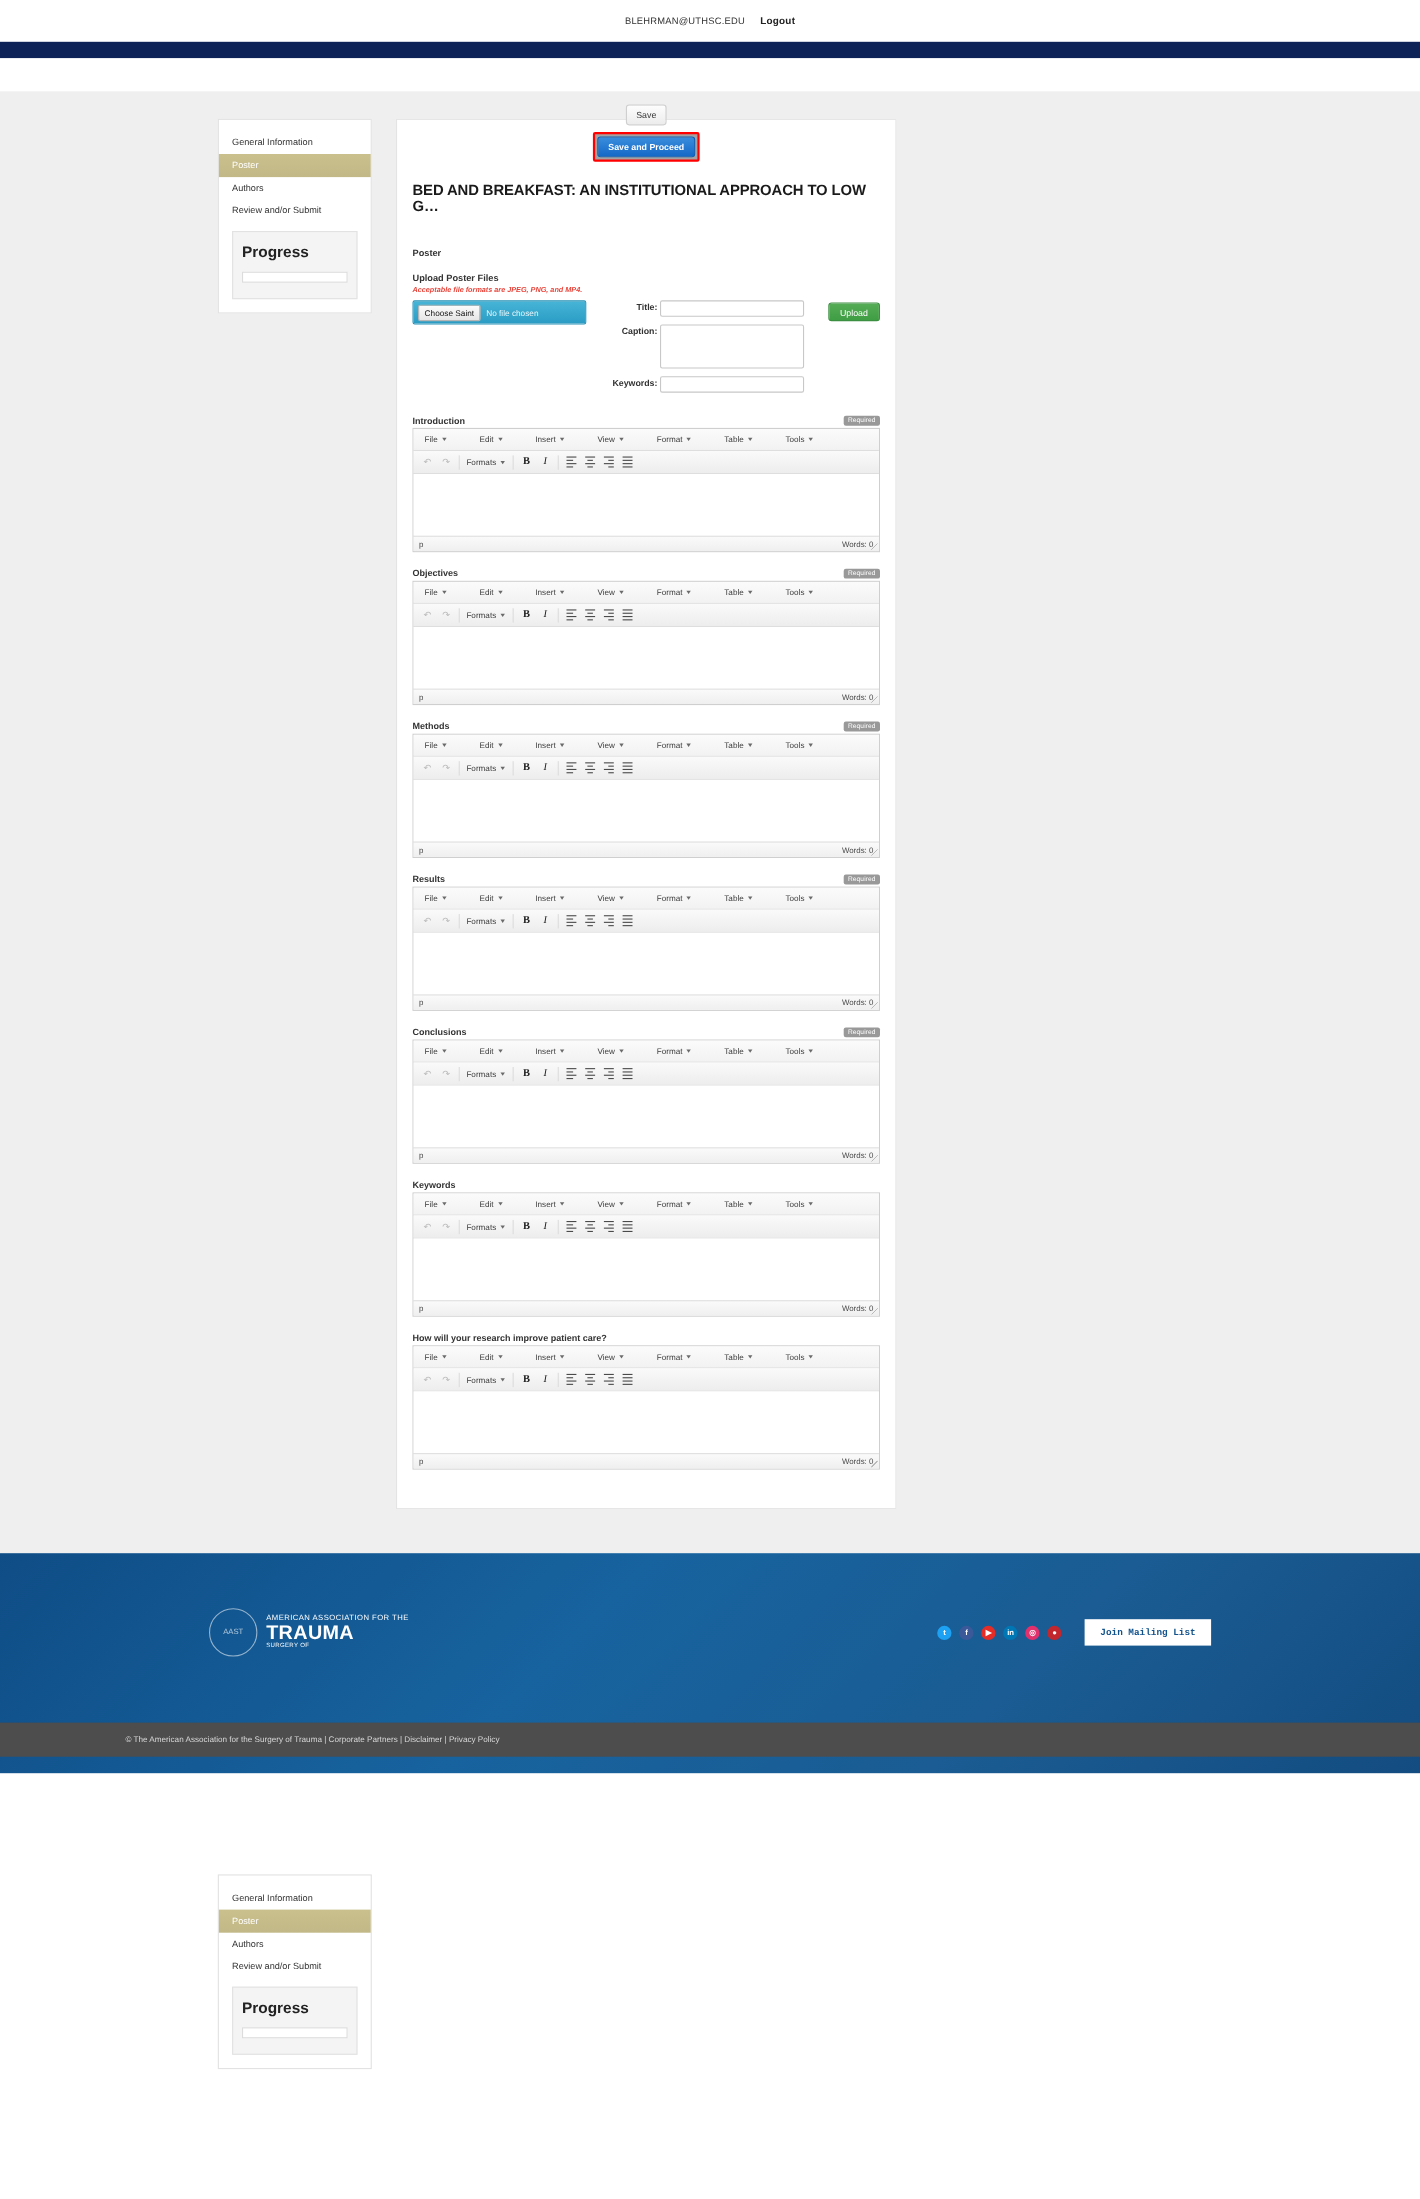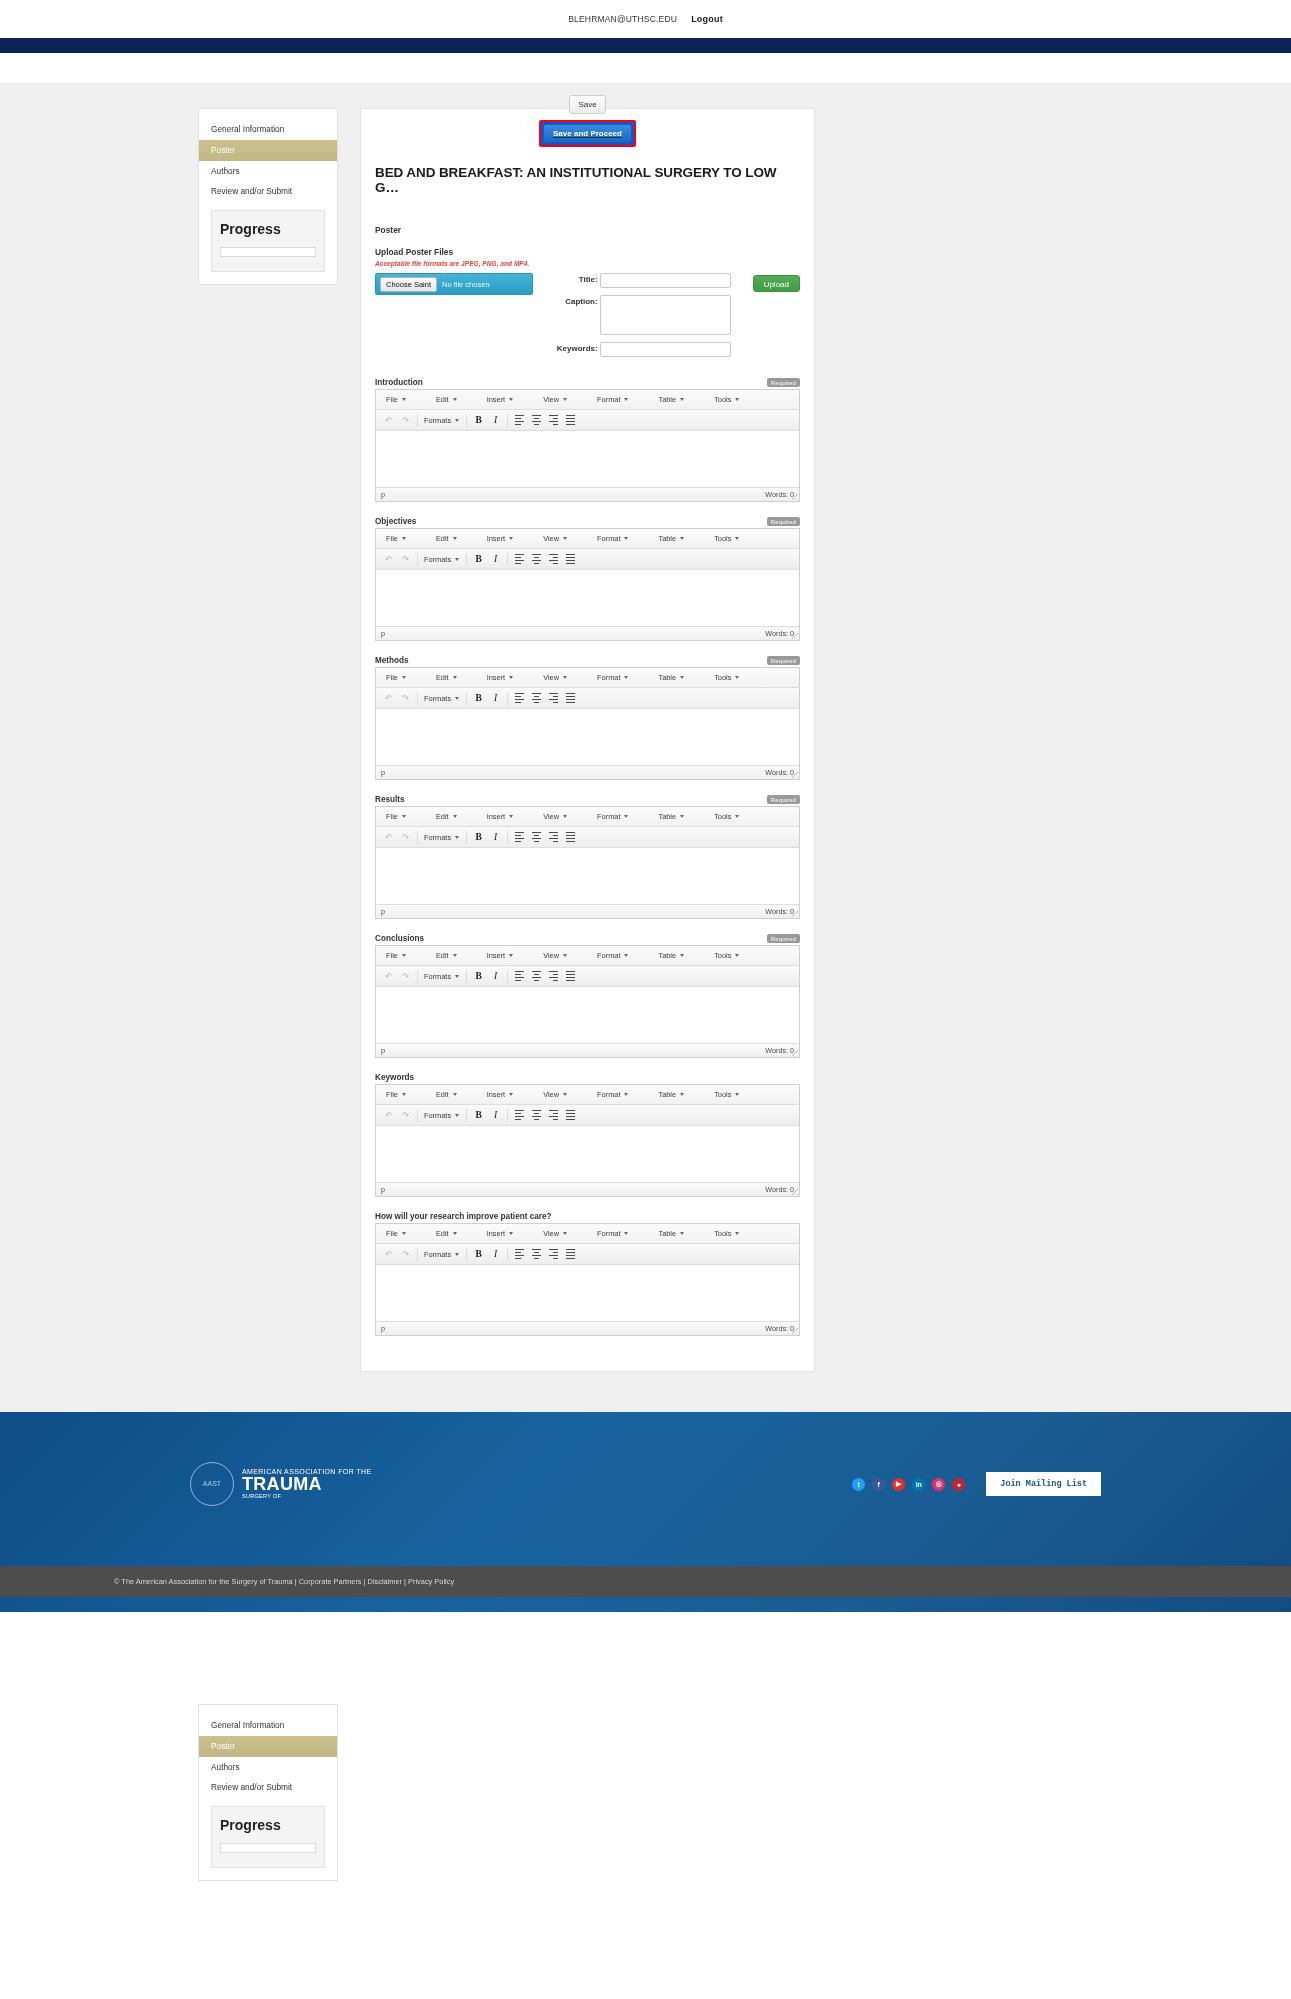--- a/index.html
+++ b/index.html
@@ -104,25 +104,24 @@
     border: 1px solid #cfcfcf;
     border-radius: 3px;
     font-size: 8px;
     color: #333;
     padding: 4px 8px;
     font-family: "Liberation Sans", sans-serif;
     cursor: pointer;
   }
   .btn-proceed-wrap {
     border: 2px solid #ff0000;
-    background: #1d4ed8;
+    background: #a3a3a3;
     padding: 2px;
     border-radius: 2px;
     display: inline-block;
-    text-decoration: underline;
   }
   .btn-proceed {
     background: linear-gradient(to bottom,#3a8ddd,#1469c7);
     border: 1px solid #1060b5;
     border-radius: 3px;
     color: #ffffff;
     font-size: 8px;
     font-weight: 700;
     padding: 4px 9px;
     font-family: "Liberation Sans", sans-serif;
@@ -445,21 +444,21 @@
 
     <main class="main-card">
 
       <div class="card-actions">
         <button class="btn-save">Save</button>
         <span class="btn-proceed-wrap">
           <button class="btn-proceed">Save and Proceed</button>
         </span>
       </div>
 
-      <h1 class="abstract-title">BED AND BREAKFAST: AN INSTITUTIONAL SURGERY TO LOW G…</h1>
+      <h1 class="abstract-title">BED AND BREAKFAST: AN INSTITUTIONAL APPROACH TO LOW G…</h1>
 
       <div class="sect-label">Poster</div>
 
       <div class="sub-label">Upload Poster Files</div>
       <div class="format-note">Acceptable file formats are JPEG, PNG, and MP4.</div>
 
       <div class="upload-row">
         <div class="filepicker">
           <button class="choose-btn">Choose Saint</button>
           <span class="nofile">No file chosen</span>

